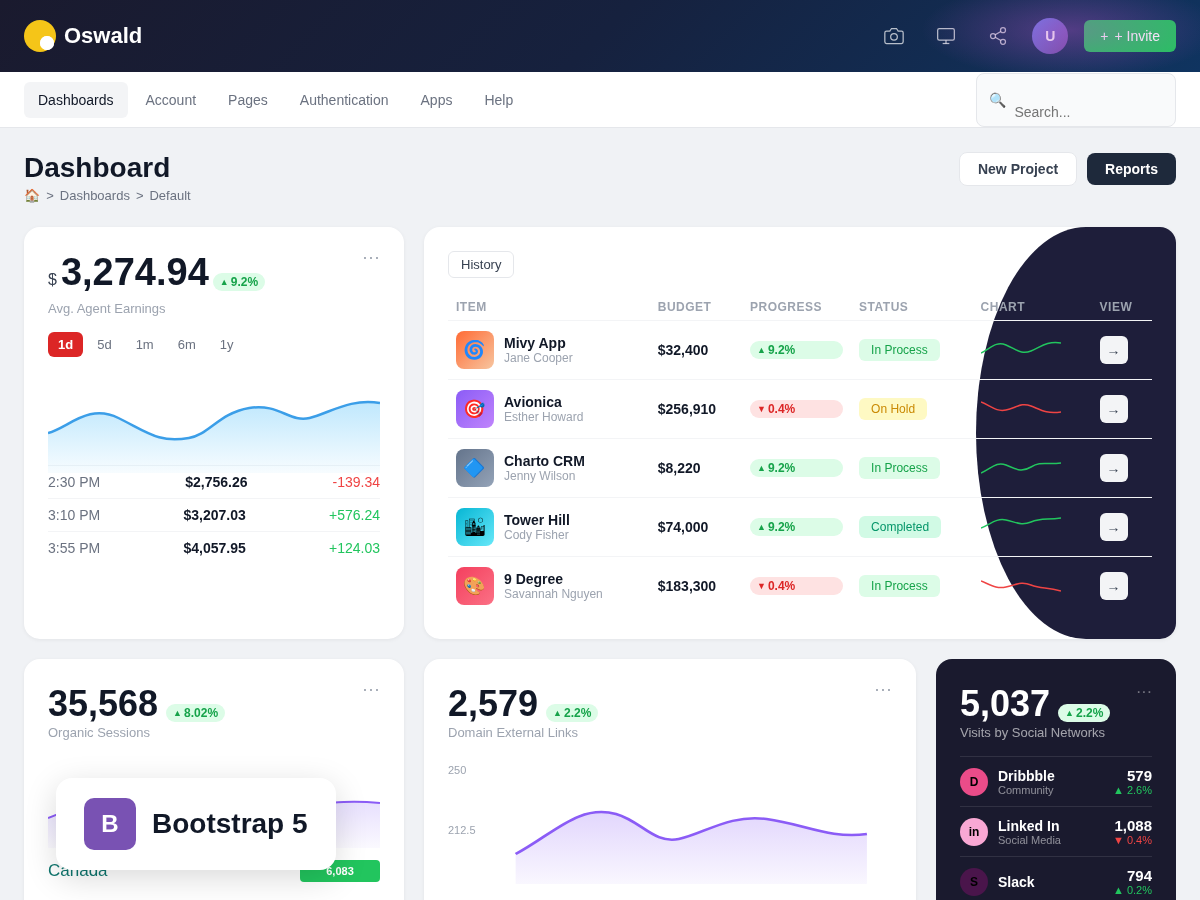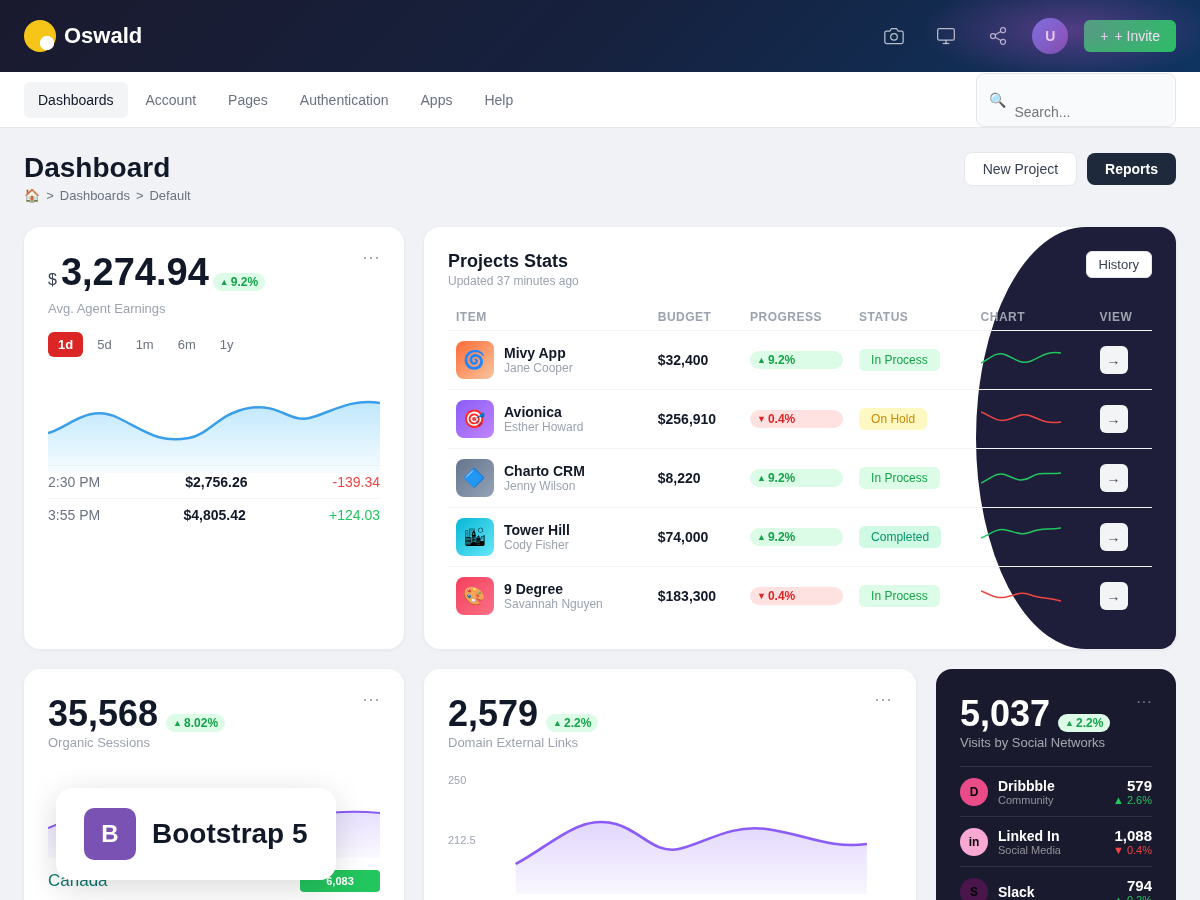--- a/index.html
+++ b/index.html
@@ -142,21 +142,21 @@
     .page-title { font-size: 28px; font-weight: 700; color: #111827; }
     .breadcrumb {
       display: flex; align-items: center; gap: 6px;
       font-size: 13px; color: #9ca3af; margin-top: 4px;
     }
     .breadcrumb span { color: #6b7280; }
     .page-actions { display: flex; gap: 10px; align-items: center; }
     .btn-new-project {
       background: white; border: 1px solid #e5e7eb;
       padding: 8px 18px; border-radius: 8px;
-      font-size: 14px; font-weight: 400; color: #374151;
+      font-size: 14px; font-weight: 700; color: #374151;
       cursor: pointer;
     }
     .btn-reports {
       background: #1e293b; color: white;
       padding: 8px 18px; border-radius: 8px;
       font-size: 14px; font-weight: 600;
       cursor: pointer; border: none;
     }
 
     
@@ -441,36 +441,37 @@
         </svg>
       </div>
 
       <div class="stats-rows">
         <div class="stat-row">
           <span class="stat-time">2:30 PM</span>
           <span class="stat-amount">$2,756.26</span>
           <span class="stat-change neg">-139.34</span>
         </div>
         <div class="stat-row">
+          <span class="stat-time">3:10 PM</span>
+          <span class="stat-amount">$3,207.03</span>
+          <span class="stat-change pos">+576.24</span>
+        </div>
+        <div class="stat-row">
           <span class="stat-time">3:55 PM</span>
-          <span class="stat-amount">$4,805.42</span>
+          <span class="stat-amount">$4,057.95</span>
           <span class="stat-change pos">+124.03</span>
         </div>
       </div>
     </div>
 
     <div class="card projects-card" style="position:relative; overflow:hidden;">
 
       <div class="dark-right-curve"></div>
 
       <div class="card-header" style="position:relative;z-index:2;">
-        <div>
-          <div class="card-title">Projects Stats</div>
-          <div class="card-updated">Updated 37 minutes ago</div>
-        </div>
         <button class="btn-history">History</button>
       </div>
 
       <div style="position:relative;z-index:2;">
         <table class="projects-table">
           <thead>
             <tr>
               <th>ITEM</th>
               <th>BUDGET</th>
               <th>PROGRESS</th>

